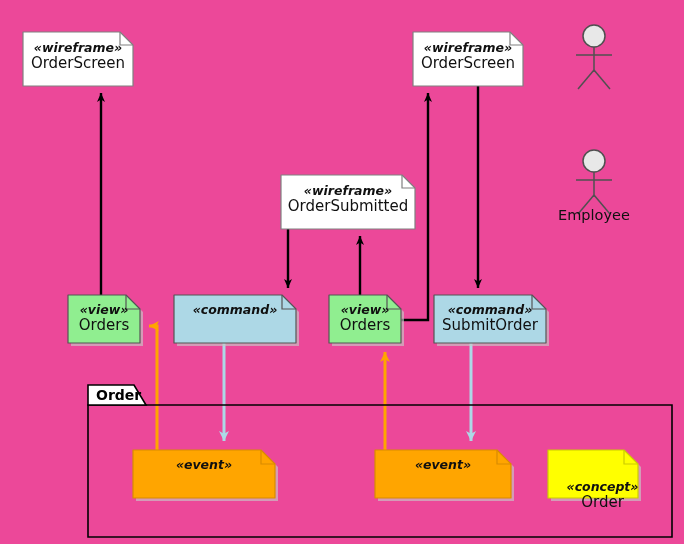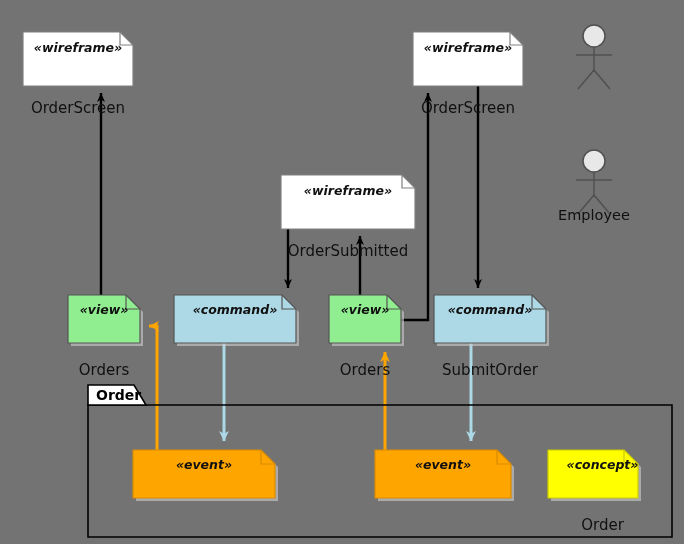--- a/index.html
+++ b/index.html
@@ -7,21 +7,21 @@
     padding: 0;
     background: #ffffff;
   }
   body {
     font-family: "DejaVu Sans", sans-serif;
   }
   #canvas {
     position: relative;
     width: 684px;
     height: 544px;
-    background: #737373;
+    background: #ec4899;
     overflow: hidden;
   }
   svg.layer {
     position: absolute;
     left: 0;
     top: 0;
     width: 684px;
     height: 544px;
   }
   svg.connectors { z-index: 1; }
@@ -40,21 +40,20 @@
     font-size: 12.5px;
     color: #101010;
     display: block;
     white-space: nowrap;
   }
   .nodename {
     font-size: 15px;
     color: #101010;
     display: block;
     white-space: nowrap;
-    margin-top: 45px;
   }
   .actor-label {
     position: absolute;
     z-index: 3;
     font-size: 14.5px;
     color: #101010;
     white-space: nowrap;
     text-align: center;
   }
   .pkg-label {
@@ -237,21 +236,21 @@
   </div>
 
   <div class="node-text" style="left:133px; top:458px; width:142px;">
     <span class="stereo">«event»</span>
   </div>
 
   <div class="node-text" style="left:375px; top:458px; width:136px;">
     <span class="stereo">«event»</span>
   </div>
 
-  <div class="node-text" style="left:548px; top:458px; width:109px;">
+  <div class="node-text" style="left:548px; top:480px; width:109px;">
     <span class="stereo">«concept»</span>
     <span class="nodename">Order</span>
   </div>
 
 
   <div class="actor-label" style="left:534px; top:207px; width:120px;">Employee</div>
 
   <div class="pkg-label" style="left:96px; top:387px;">Order</div>
 
 </div>

